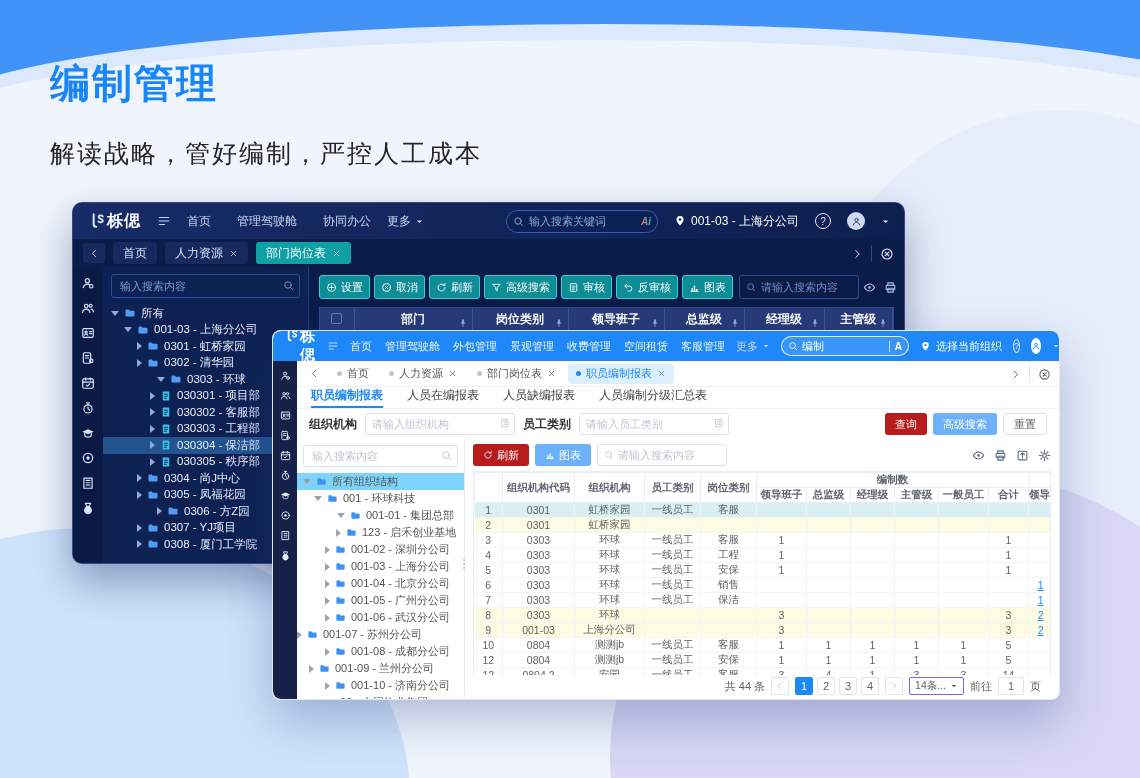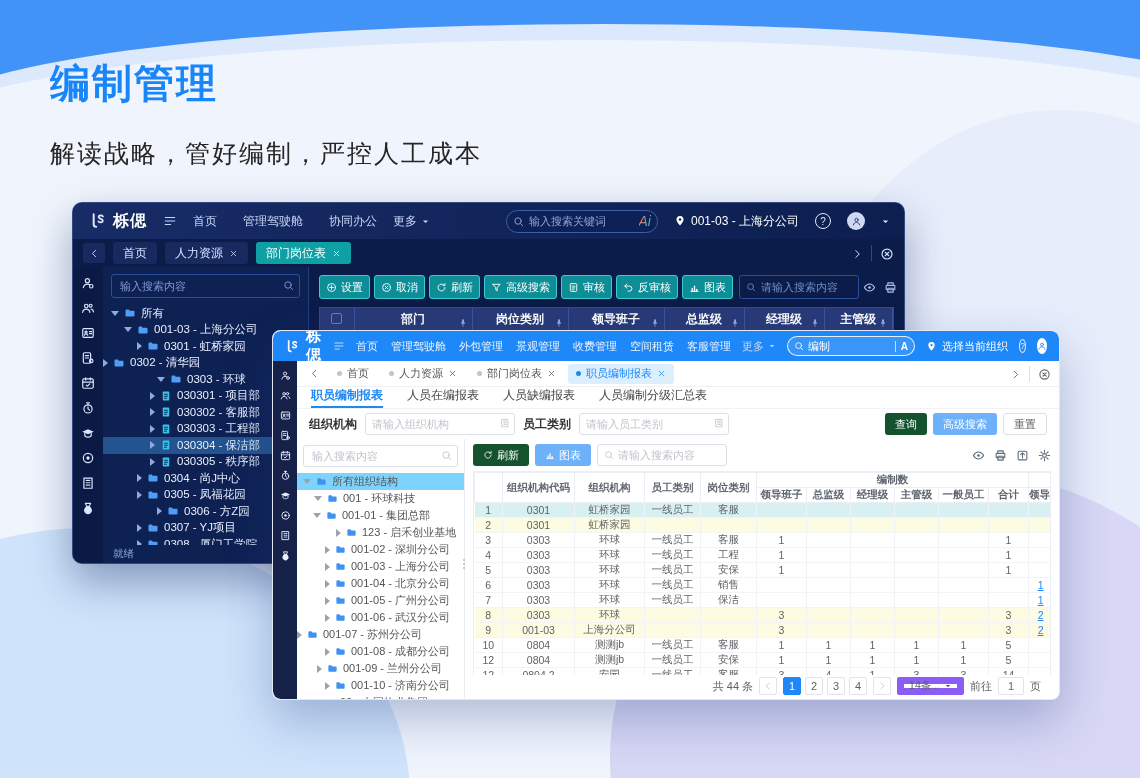--- a/index.html
+++ b/index.html
@@ -21,31 +21,31 @@
   
   .ic{fill:none;stroke:currentColor;stroke-width:2;stroke-linecap:round;stroke-linejoin:round;display:inline-block;vertical-align:middle;flex:none}
   .win{position:absolute;overflow:hidden}
   input{font-family:inherit;outline:none}
   .tc{width:0;height:0;border-style:solid;display:inline-block;flex:none}
   .tc.right{border-width:4px 0 4px 5px;border-color:transparent transparent transparent currentColor}
   .tc.down{border-width:5px 4px 0 4px;border-color:currentColor transparent transparent transparent}
   
   .back{left:72px;top:202px;width:833px;height:362px;border-radius:10px;background:#0b1c49;border:1px solid rgba(130,160,230,.35);box-shadow:0 18px 42px rgba(13,35,90,.38);z-index:1;display:flex;flex-direction:column;color:#dfe8ff}
   .bk-header{height:36px;flex:none;display:flex;align-items:center;gap:16px;padding:0 14px;background:linear-gradient(90deg,#172b66,#0d1f50)}
-  .logo{display:flex;align-items:center;gap:6px}
+  .logo{display:flex;align-items:flex-start;}
   .brand{font-size:16px;font-weight:bold;color:#fff;letter-spacing:1px}
   .hicon{color:#c9d6f5;display:flex}
   .bk-nav{display:flex;gap:26px;font-size:12px;color:#c9d6f5}
   .nav-it{cursor:default;white-space:nowrap}
   .more{display:flex;align-items:center;gap:4px;font-size:12px;color:#c9d6f5;white-space:nowrap}
   .pill{position:relative;display:flex;align-items:center;border-radius:12px;flex:none}
   .bk-pill{margin-left:auto;width:152px;height:23px;border:1px solid #3d5cab;background:#0e2157;padding:0 6px;gap:5px;color:#8fa6da}
   .bk-pill input{flex:1;min-width:0;background:transparent;border:none;color:#cfe0ff;font-size:11px}
   .bk-pill input::placeholder{color:#8fa6da}
-  .ai-badge{font-size:14px;font-weight:normal;font-style:italic;background:linear-gradient(90deg,#ff6a5e,#23c8c8);-webkit-background-clip:text;background-clip:text;color:transparent}
+  .ai-badge{font-size:10px;font-weight:bold;font-style:italic;background:linear-gradient(90deg,#ff6a5e,#23c8c8);-webkit-background-clip:text;background-clip:text;color:transparent}
   .loc{display:flex;align-items:center;gap:5px;font-size:12px;color:#fff;white-space:nowrap}
   .help{width:16px;height:16px;border:1px solid #dfe8ff;border-radius:50%;display:flex;align-items:center;justify-content:center;font-size:10px;color:#dfe8ff}
   .help::before{content:"?"}
   .avatar{width:18px;height:18px;border-radius:50%;background:#cfd9f3;color:#24386f;display:flex;align-items:center;justify-content:center}
   .caret-sm{color:#dfe8ff;display:flex}
   .bk-tabbar{height:28px;flex:none;display:flex;align-items:center;gap:8px;padding:0 10px}
   .sq-btn{width:22px;height:20px;border-radius:3px;background:#17295f;display:flex;align-items:center;justify-content:center;color:#cfe0ff}
   .bk-tabs{display:flex;gap:8px}
   .bk-tab{height:22px;padding:0 10px;border-radius:3px;background:#17295f;color:#d6e2ff;font-size:12px;display:flex;align-items:center;gap:6px;white-space:nowrap}
   .bk-tab.on{background:#0fa0a5;color:#fff}
@@ -111,21 +111,21 @@
   .sub{padding-bottom:4px;white-space:nowrap}
   .sub.active{color:#1e88f8;font-weight:bold;border-bottom:2px solid #1e88f8;padding-bottom:2px}
   .fw-filter{height:30px;flex:none;display:flex;align-items:center;gap:8px;padding:0 12px}
   .flabel{font-size:12px;font-weight:bold;color:#333;white-space:nowrap}
   .finput{position:relative;width:150px;height:22px;flex:none}
   .finput input{width:100%;height:100%;border:1px solid #dcdfe6;border-radius:3px;font-size:11px;padding:0 20px 0 6px;color:#333}
   .finput input::placeholder{color:#c0c4cc}
   .finput .sic{position:absolute;right:5px;top:5px;color:#c0c4cc}
   .fbtns{margin-left:auto;display:flex;gap:6px}
   .btn{height:22px;padding:0 10px;border-radius:3px;font-size:11px;display:flex;align-items:center;gap:4px;white-space:nowrap;border:none;font-family:inherit;cursor:default}
-  .btn.primary{background:#14532d;color:#fff}
+  .btn.primary{background:#b91c1c;color:#fff}
   .btn.light{background:#6db1fa;color:#fff}
   .btn.plain{background:#fff;border:1px solid #dcdfe6;color:#606266}
   .fw-body{flex:1;display:flex;min-height:0}
   .fw-tree{width:168px;flex:none;border-right:1px solid #e8ebf0;display:flex;flex-direction:column;min-height:0;position:relative}
   .fw-tree .srch{margin:6px 6px 4px}
   .fw-tree .srch input{height:22px;border:1px solid #dcdfe6;color:#333}
   .fw-tree .srch input::placeholder{color:#c0c4cc}
   .fw-tree .srch .sic{color:#c0c4cc;top:5px}
   .fw-treelist{flex:1;overflow:hidden;font-size:11px;color:#555;padding-top:2px}
   .fw-treelist .t-row{height:17px}
@@ -144,21 +144,21 @@
   .fw-tablewrap th{height:15px;font-size:10.5px;color:#5f6570;font-weight:bold;border:1px solid #ebeef5;background:#fff;text-align:center;white-space:nowrap;overflow:hidden}
   .fw-tablewrap td{height:14px;font-size:10.5px;color:#606266;text-align:center;border-right:1px solid #f0f2f5;border-bottom:1px solid #f3f4f6;white-space:nowrap;overflow:hidden}
   .fw-tablewrap tr.sel td{background:#d8f0f2}
   .fw-tablewrap tr.sum td{background:#fdfce3}
   .lnk{color:#1e88f8;text-decoration:underline;cursor:pointer}
   .fw-footer{height:24px;flex:none;display:flex;align-items:center;justify-content:flex-end;gap:6px;font-size:11px;color:#606266;padding:0 10px 2px}
   .pg{min-width:18px;height:18px;border-radius:2px;display:inline-flex;align-items:center;justify-content:center;font-size:11px;color:#606266;background:#fff;border:1px solid #e2e4e9;padding:0 3px}
   .pg.on{background:#1e88f8;color:#fff;border-color:#1e88f8}
   .pg.nav{color:#c0c4cc}
   #fwPages{display:inline-flex;gap:4px}
-  .psize{height:18px;border:7px solid #8b5cf6;border-radius:2px;display:inline-flex;align-items:center;gap:4px;padding:0 5px;font-size:10.5px;color:#606266}
+  .psize{height:18px;border:1px solid #8b5cf6;border-radius:2px;display:inline-flex;align-items:center;gap:4px;padding:0 5px;font-size:10.5px;color:#606266}
   .goto{width:26px;height:18px;border:1px solid #e2e4e9;border-radius:2px;text-align:center;font-size:11px;color:#606266}
 </style>
 </head>
 <body>
 
 <div class="stage">
   <div class="bg band1"></div>
   <div class="bg band1cover"></div>
   <div class="bg band2cover"></div>
   <div class="bg blob-r"></div>
@@ -356,21 +356,21 @@
             </div>
             <div class="t-row" style="padding-left:34px">
               <span class="tc right"></span>
               <span class="t-ic folder">
                 <svg class="ic" viewBox="0 0 24 24" width="12" height="12">
                   <path d="M3 7a2 2 0 0 1 2-2h4.5l2 2.5H19a2 2 0 0 1 2 2V17a2 2 0 0 1-2 2H5a2 2 0 0 1-2-2z" fill="currentColor" stroke="none"></path>
                 </svg>
               </span>
               <span class="t-lb">0301 - 虹桥家园</span>
             </div>
-            <div class="t-row" style="">
+            <div class="t-row" style="padding-left:34px">
               <span class="tc right"></span>
               <span class="t-ic folder">
                 <svg class="ic" viewBox="0 0 24 24" width="12" height="12">
                   <path d="M3 7a2 2 0 0 1 2-2h4.5l2 2.5H19a2 2 0 0 1 2 2V17a2 2 0 0 1-2 2H5a2 2 0 0 1-2-2z" fill="currentColor" stroke="none"></path>
                 </svg>
               </span>
               <span class="t-lb">0302 - 清华园</span>
             </div>
             <div class="t-row" style="padding-left:54px">
               <span class="tc down"></span>
@@ -469,23 +469,20 @@
             </div>
             <div class="t-row" style="padding-left:34px">
               <span class="tc right"></span>
               <span class="t-ic folder">
                 <svg class="ic" viewBox="0 0 24 24" width="12" height="12">
                   <path d="M3 7a2 2 0 0 1 2-2h4.5l2 2.5H19a2 2 0 0 1 2 2V17a2 2 0 0 1-2 2H5a2 2 0 0 1-2-2z" fill="currentColor" stroke="none"></path>
                 </svg>
               </span>
               <span class="t-lb">0308 - 厦门工学院</span>
             </div>
-          </div>
-        <div class="bk-status">
-            <span>就绪</span>
           </div>
       </aside>
       <main class="bk-main">
         <div class="bk-toolbar" id="bkToolbar">
             <button class="tl-btn">
               <svg class="ic" viewBox="0 0 24 24" width="11" height="11">
                 <circle cx="12" cy="12" r="8.5"></circle>
                 <path d="M12 8v8M8 12h8"></path>
               </svg>
               <span>设置</span>
@@ -835,21 +832,21 @@
                 </div>
                 <div class="t-row" style="padding-left:17px">
                   <span class="tc down"></span>
                   <span class="t-ic folder">
                     <svg class="ic" viewBox="0 0 24 24" width="11" height="11">
                       <path d="M3 7a2 2 0 0 1 2-2h4.5l2 2.5H19a2 2 0 0 1 2 2V17a2 2 0 0 1-2 2H5a2 2 0 0 1-2-2z" fill="currentColor" stroke="none"></path>
                     </svg>
                   </span>
                   <span class="t-lb">001 - 环球科技</span>
                 </div>
-                <div class="t-row" style="padding-left:16px">
+                <div class="t-row" style="padding-left:40px">
                   <span class="tc down"></span>
                   <span class="t-ic folder">
                     <svg class="ic" viewBox="0 0 24 24" width="11" height="11">
                       <path d="M3 7a2 2 0 0 1 2-2h4.5l2 2.5H19a2 2 0 0 1 2 2V17a2 2 0 0 1-2 2H5a2 2 0 0 1-2-2z" fill="currentColor" stroke="none"></path>
                     </svg>
                   </span>
                   <span class="t-lb">001-01 - 集团总部</span>
                 </div>
                 <div class="t-row" style="padding-left:39px">
                   <span class="tc right"></span>
@@ -916,21 +913,21 @@
                 </div>
                 <div class="t-row" style="padding-left:28px">
                   <span class="tc right"></span>
                   <span class="t-ic folder">
                     <svg class="ic" viewBox="0 0 24 24" width="11" height="11">
                       <path d="M3 7a2 2 0 0 1 2-2h4.5l2 2.5H19a2 2 0 0 1 2 2V17a2 2 0 0 1-2 2H5a2 2 0 0 1-2-2z" fill="currentColor" stroke="none"></path>
                     </svg>
                   </span>
                   <span class="t-lb">001-08 - 成都分公司</span>
                 </div>
-                <div class="t-row" style="padding-left:20px">
+                <div class="t-row" style="padding-left:12px">
                   <span class="tc right"></span>
                   <span class="t-ic folder">
                     <svg class="ic" viewBox="0 0 24 24" width="11" height="11">
                       <path d="M3 7a2 2 0 0 1 2-2h4.5l2 2.5H19a2 2 0 0 1 2 2V17a2 2 0 0 1-2 2H5a2 2 0 0 1-2-2z" fill="currentColor" stroke="none"></path>
                     </svg>
                   </span>
                   <span class="t-lb">001-09 - 兰州分公司</span>
                 </div>
                 <div class="t-row" style="padding-left:28px">
                   <span class="tc right"></span>

